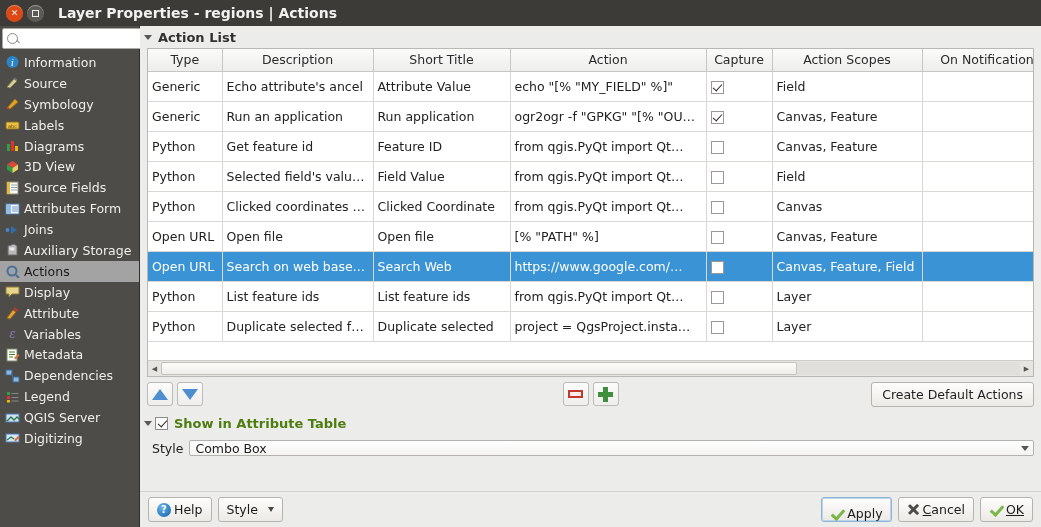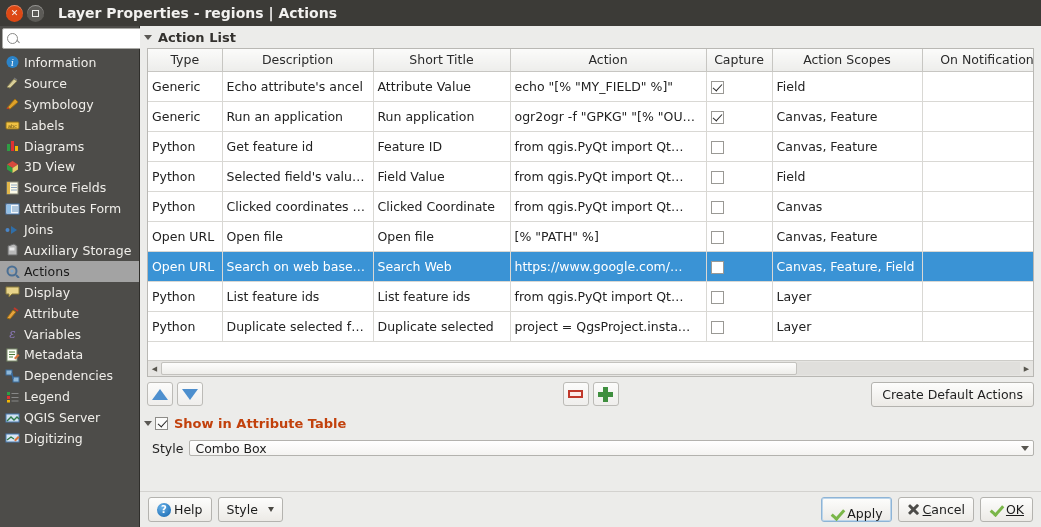--- a/index.html
+++ b/index.html
@@ -335,21 +335,21 @@
   #show-attr-row {
     display: flex;
     align-items: center;
     height: 24px;
     padding-left: 4px;
     flex: none;
   }
   #show-attr-row .lbl {
     font-weight: bold;
     font-size: 13px;
-    color: #c2410c;
+    color: #4d7c0f;
     margin-left: 6px;
   }
   .cbox-dark {
     width: 13px; height: 13px;
     border: 1px solid #8d8c88;
     background: #fbfbfa;
     position: relative;
     box-sizing: border-box;
     flex: none;
   }

